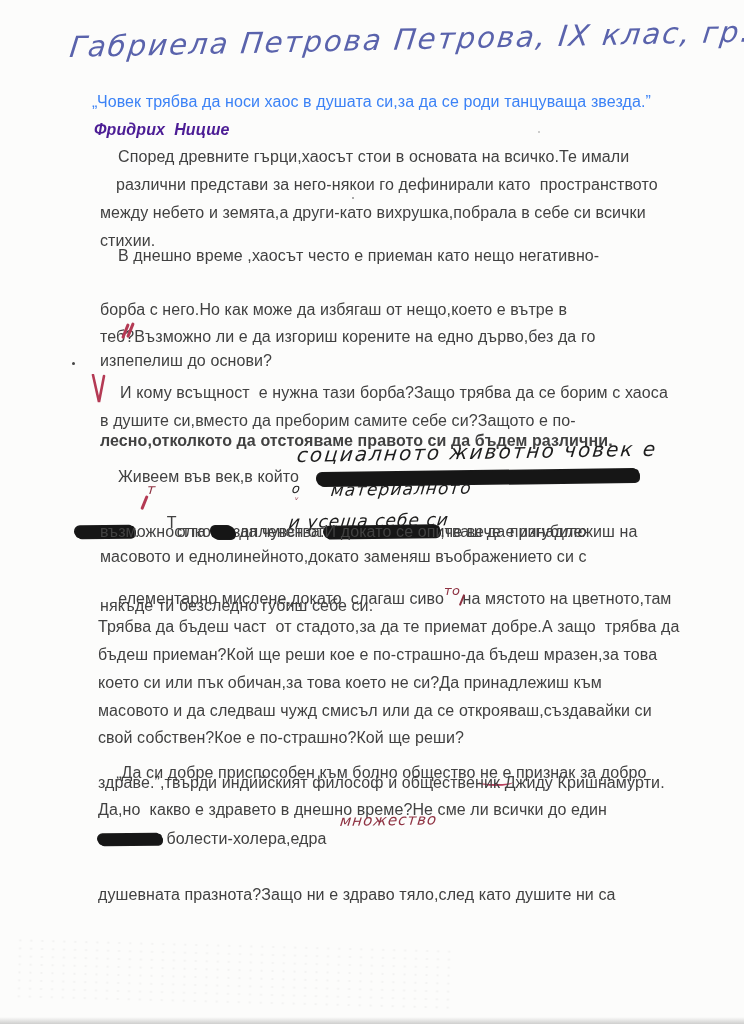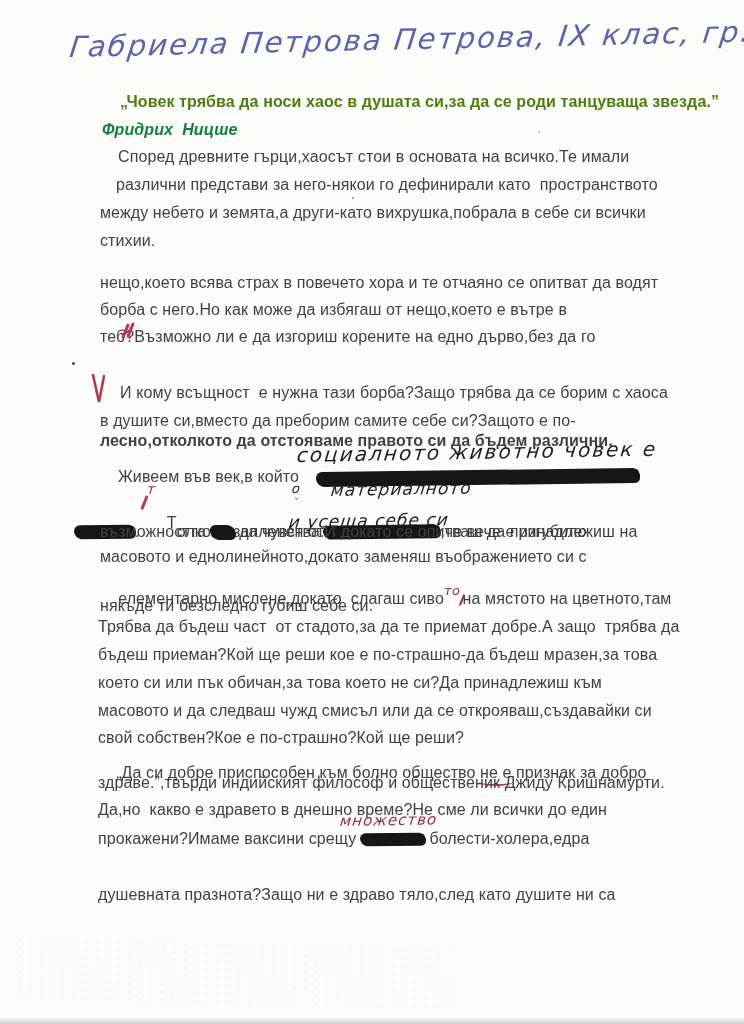--- a/index.html
+++ b/index.html
@@ -10,22 +10,22 @@
   }
   .page::after{
     content:"";position:absolute;left:0;right:0;bottom:0;height:7px;
     background:linear-gradient(to bottom,rgba(0,0,0,0),rgba(0,0,0,.18));
     pointer-events:none;
   }
   .t{
     position:absolute;white-space:pre;font-size:16px;color:#414141;
     letter-spacing:.1px;
   }
-  .bold{font-weight:bold;color:#4d7c0f;margin-left:28px;}
-  .bi{font-weight:bold;font-style:italic;color:#15803d;margin-left:8px;}
+  .bold{font-weight:normal;color:#3b82f6;}
+  .bi{font-weight:bold;font-style:italic;color:#4c1d95;}
   .flexline{display:flex;align-items:center;}
   
   .hand{
     position:absolute;white-space:pre;
     font-family:"DejaVu Sans",sans-serif;font-style:italic;
     transform:skewX(-7deg) rotate(-1deg);transform-origin:left center;
   }
   .ink-blue{color:#5a63ac;}
   .ink-black{color:#1d1d1d;}
   .ink-maroon{color:#8e3242;}
@@ -68,23 +68,24 @@
   <div class="hand ink-blue" style="left:70px;top:30px;font-size:29px;letter-spacing:2px;transform:skewX(-8deg) rotate(-1.3deg);">Габриела Петрова Петрова, IX клас, гр.Разград</div>
 
   <div class="t bold" style="left:92px;top:93px;">„Човек трябва да носи хаос в душата си,за да се роди танцуваща звезда.”</div>
   <div class="t bi" style="left:94px;top:121px;">Фридрих  Ницше</div>
 
   <div class="t" style="left:118px;top:148px;">Според древните гърци,хаосът стои в основата на всичко.Те имали</div>
   <div class="t" style="left:116px;top:176px;">различни представи за него-някои го дефинирали като  пространството</div>
   <div class="t" style="left:100px;top:204px;">между небето и земята,а други-като вихрушка,побрала в себе си всички</div>
   <div class="t" style="left:100px;top:232px;">стихии.</div>
 
-  <div class="t" style="left:100px;top:274px;">нещо,което всява страх в повечето хора и те отчаяно се опитват да водят</div>
+  <div class="t" style="left:118px;top:247px;">В днешно време ,хаосът често е приеман като нещо негативно-</div>
   <div class="t" style="left:100px;top:301px;">борба с него.Но как може да избягаш от нещо,което е вътре в</div>
   <div class="t" style="left:100px;top:328px;">теб?Възможно ли е да изгориш корените на едно дърво,без да го</div>
+  <div class="t" style="left:100px;top:352px;">изпепелиш до основи?</div>
 
   <span class="red-slash" style="left:124px;top:323px;"></span>
   <span class="red-slash" style="left:129px;top:322px;"></span>
 
   <svg width="16" height="30" style="position:absolute;left:91px;top:374px;" viewBox="0 0 16 30">
     <path d="M2 1 L8 28 L13 2" fill="none" stroke="#b43a54" stroke-width="2.6" stroke-linecap="round"></path>
   </svg>
   <div class="t" style="left:120px;top:384px;">И кому всъщност  е нужна тази борба?Защо трябва да се борим с хаоса</div>
   <div class="t" style="left:100px;top:412px;">в душите си,вместо да преборим самите себе си?Защото е по-</div>
   <div class="t" style="left:100px;top:432px;font-weight:bold;">лесно,отколкото да отстояваме правото си да бъдем различни.</div>
@@ -138,21 +139,20 @@
   <div class="t" style="left:98px;top:746px;">
     <span>„Да си добре приспособен към болно общество </span><span class="red-underline-wrap"><span>не е</span><span class="curve"></span></span><span> признак за добро</span>
   </div>
 
   <div class="t" style="left:98px;top:729px;">свой собствен?Кое е по-страшно?Кой ще реши?</div>
   <div class="t" style="left:98px;top:774px;">здраве.”,твърди индийският философ и общественик Джиду Кришнамурти.</div>
 
   <div class="t" style="left:98px;top:801px;">Да,но  какво е здравето в днешно време?Не сме ли всички до един</div>
   <div class="hand ink-maroon" style="left:340px;top:812px;font-size:15px;letter-spacing:1px;">множество</div>
   <div class="t flexline" style="left:98px;top:830px;">
-    <span>прокажени?Имаме ваксини срещу </span>
     <span class="scrib" style="width:64px;height:11px;"></span>
     <span> болести-холера,едра</span>
   </div>
   <div class="t" style="left:98px;top:886px;text-align:right;">душевната празнота?Защо ни е здраво тяло,след като душите ни са</div>
 
   <span class="dot" style="left:72px;top:362px;width:3px;height:3px;"></span>
   <span class="dot" style="left:352px;top:197px;width:2px;height:2px;opacity:.6;"></span>
   <span class="dot" style="left:538px;top:131px;width:2px;height:2px;opacity:.35;"></span>
   <div class="noise"></div>
 

